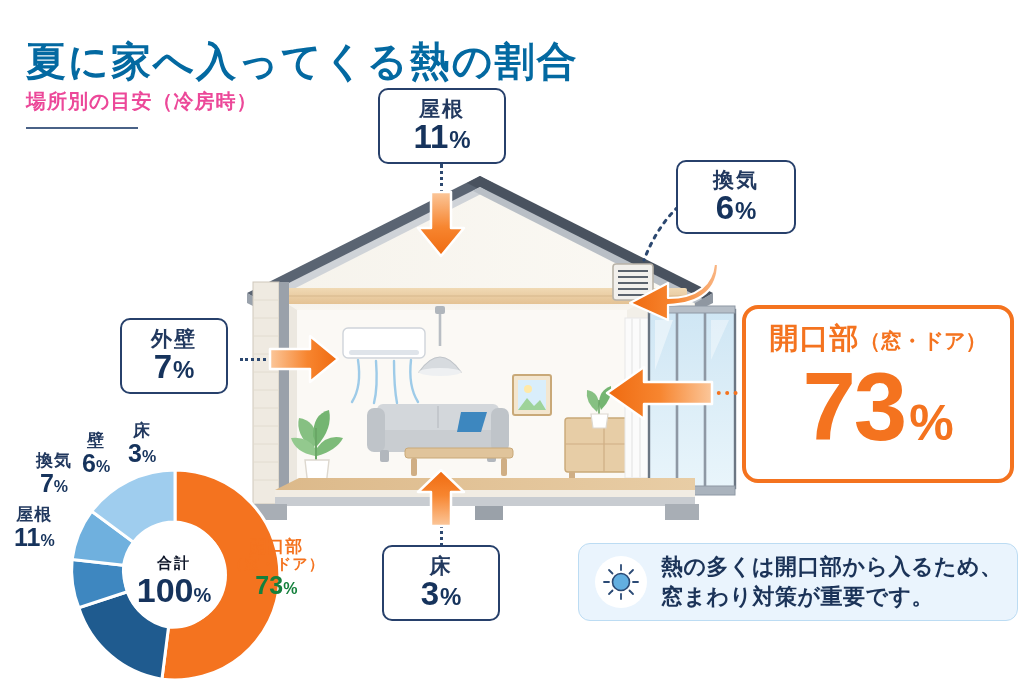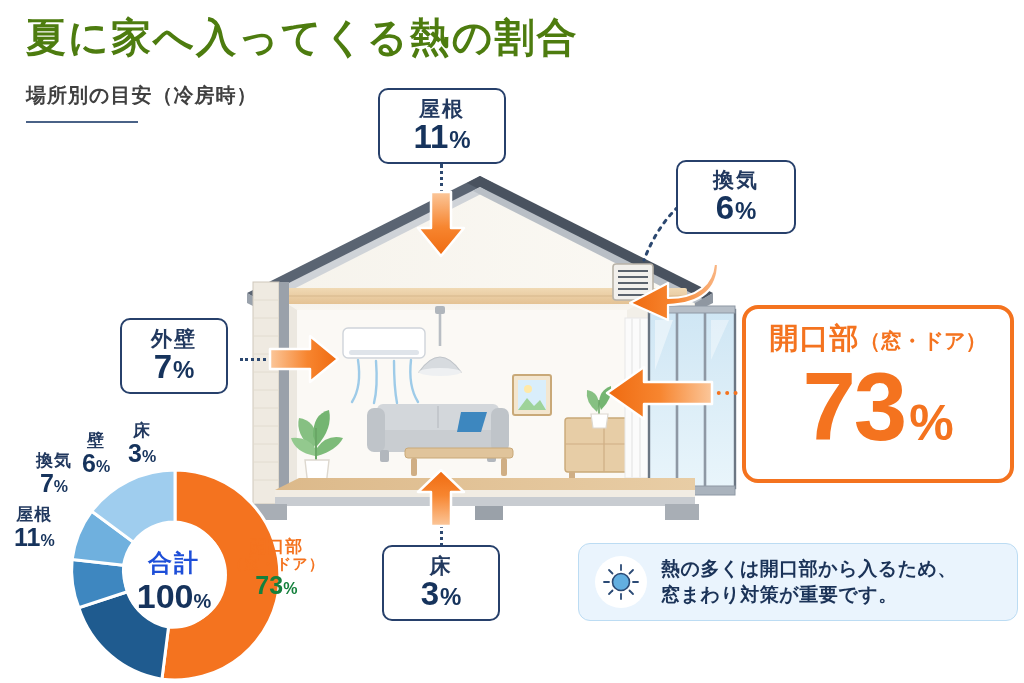--- a/index.html
+++ b/index.html
@@ -10,25 +10,25 @@
     position:relative;
     overflow:hidden;
     color:#1b3358;
   }
   #stage { position:absolute; inset:0; width:1024px; height:683px; }
 
   
   #header { position:absolute; left:26px; top:14px; }
   #title {
     font-size:40px; font-weight:700; letter-spacing:2px;
-    color:#4d7c0f; line-height:1.15; white-space:nowrap;
+    color:#0369a1; line-height:1.15; white-space:nowrap;margin-top:24px;
   }
   #subtitle {
-    font-size:20px; font-weight:700; color:#404040;
-    margin-top:22px; letter-spacing:1px; white-space:nowrap;
+    font-size:20px; font-weight:700; color:#ec4899;
+    margin-top:4px; letter-spacing:1px; white-space:nowrap;
   }
   #title-rule {
     width:112px; height:2px; background:#4a6287; margin-top:12px;
   }
 
   
   .callout {
     position:absolute; background:#ffffff;
     border:2px solid #27406b; border-radius:10px;
     display:flex; flex-direction:column; align-items:center;
@@ -82,35 +82,35 @@
   .d-label .dl-val  { font-size:25px; font-weight:700; color:#16335c; display:block; }
   .d-label .dl-val .pct { font-size:16px; }
   .d-label.orange .dl-name { color:#f4731f; }
   .d-label.orange .dl-val  { color:#15803d; }
 
   #donut-center {
     position:absolute; left:108px; top:112px; width:112px; height:98px;
     display:flex; flex-direction:column; align-items:center; justify-content:center;
     text-align:center; z-index:5;
   }
-  #donut-center .dc-label { font-size:24px; font-weight:700; color:#1d4ed8; letter-spacing:2px; }
+  #donut-center .dc-label { font-size:15px; font-weight:700; color:#0f172a; letter-spacing:2px; }
   #donut-center .dc-val { font-size:34px; font-weight:700; color:#16335c; line-height:1.05; }
   #donut-center .dc-val .pct { font-size:20px; }
 
   
   #note {
     position:absolute; left:578px; top:543px; width:440px; height:78px;
     background:#eaf4fd; border:1px solid #bcdcf3; border-radius:12px;
     display:flex; align-items:center; padding-left:16px; z-index:30;
   }
   #note-icon {
     width:52px; height:52px; border-radius:50%; background:#ffffff;
     display:flex; align-items:center; justify-content:center; flex:0 0 auto;
   }
-  #note-text { margin-left:14px; font-size:19px; font-weight:700; color:#1b3358; line-height:1.35; letter-spacing:0.5px; }
+  #note-text { margin-left:14px; font-size:22px; font-weight:700; color:#1b3358; line-height:1.35; letter-spacing:0.5px; }
 
   
   #source {
     position:absolute; right:22px; bottom:18px;
     font-size:14.5px; color:#44557a; letter-spacing:0.5px; white-space:nowrap;
   }
 </style>
 </head>
 <body>
 

